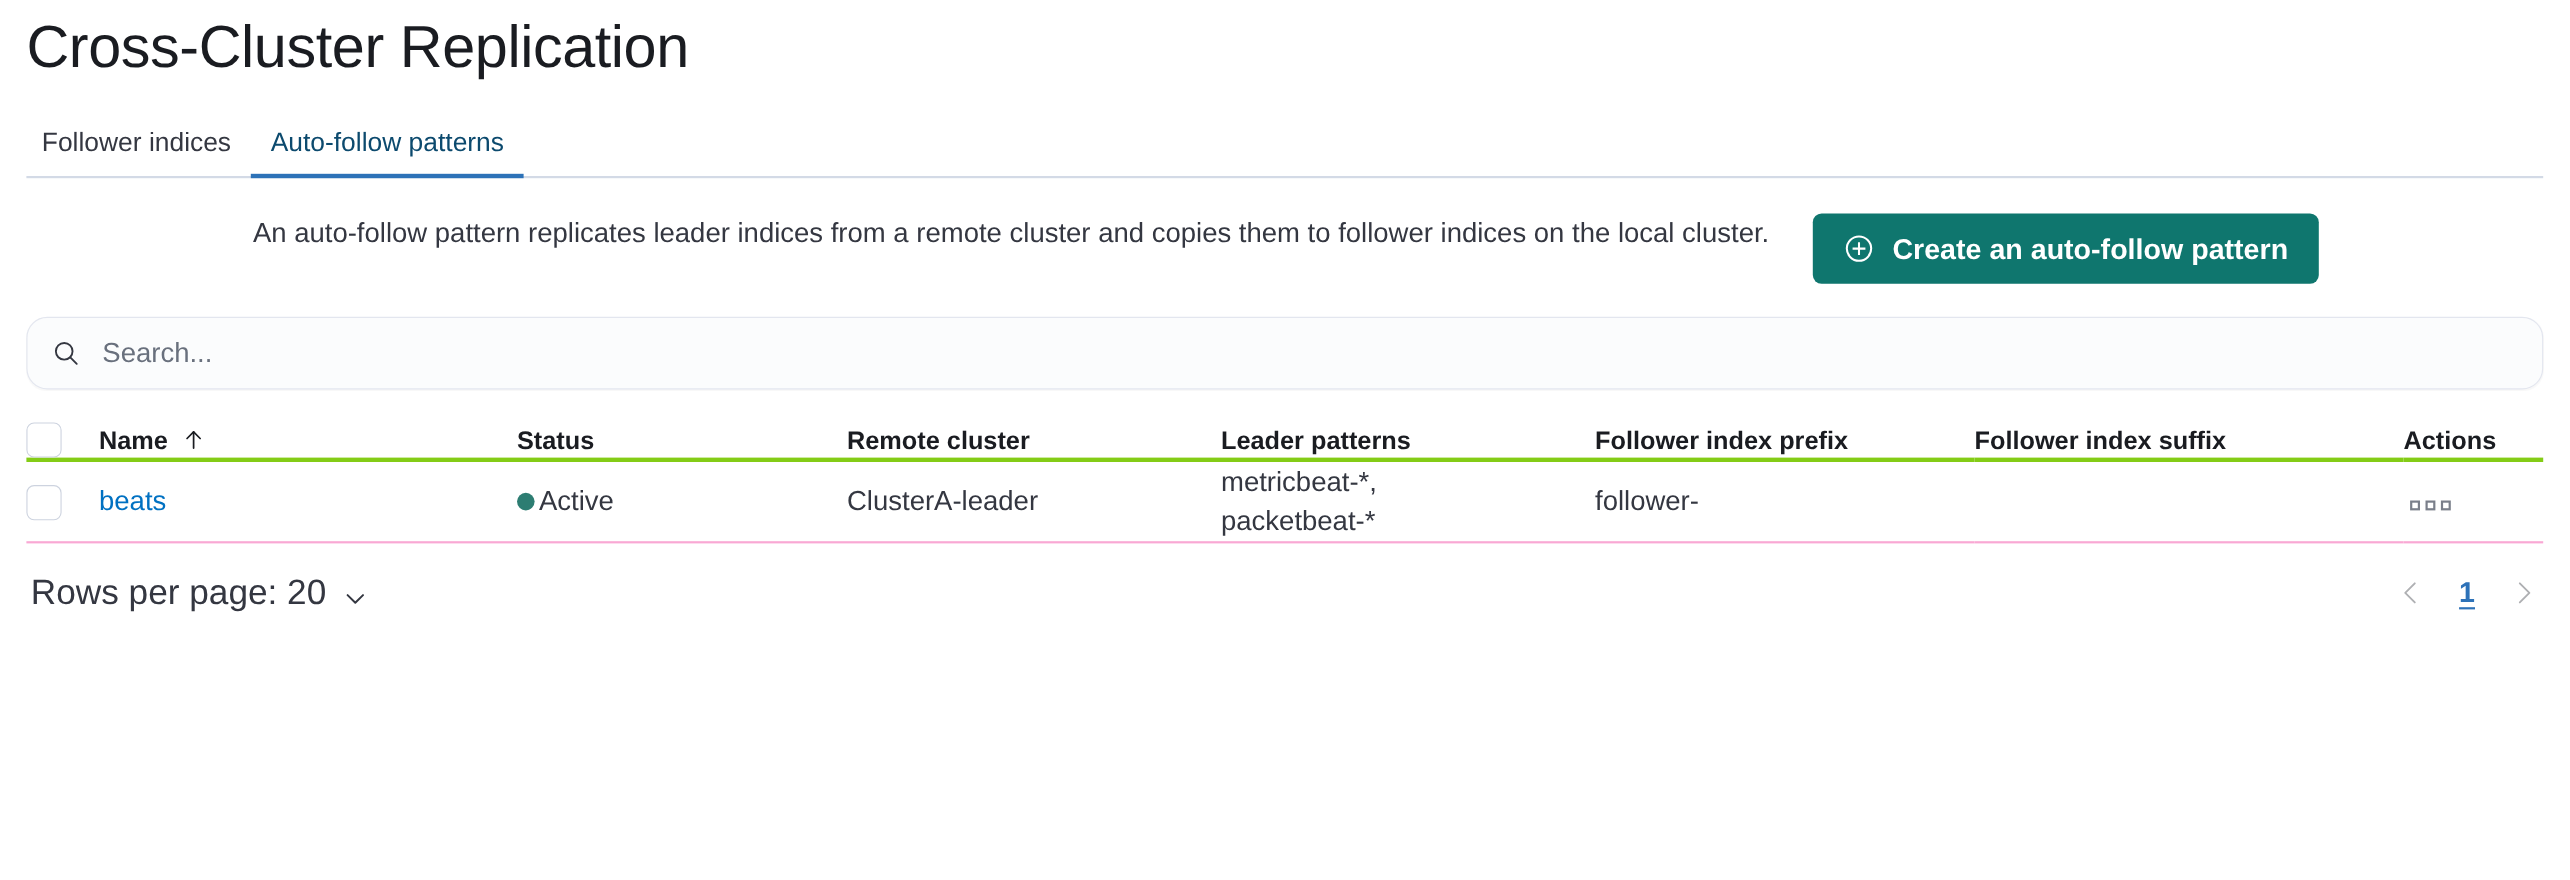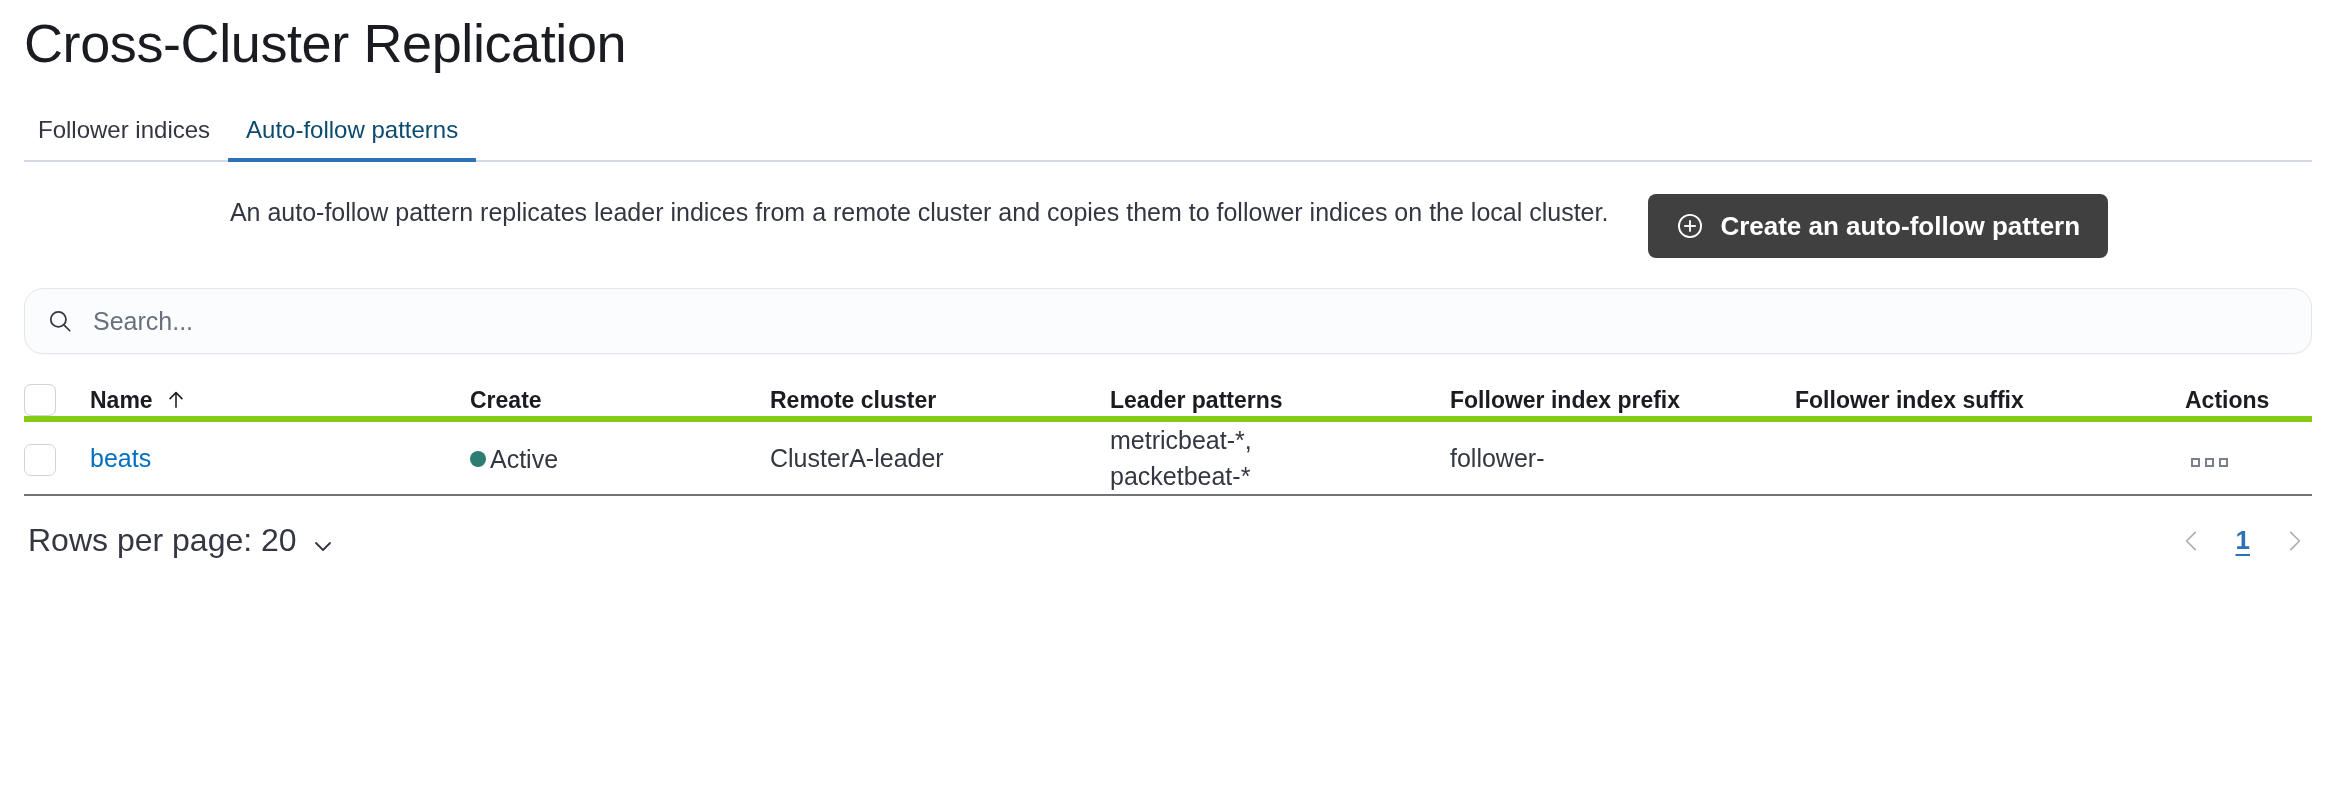--- a/index.html
+++ b/index.html
@@ -85,21 +85,21 @@
     line-height: 40px;
     color: #343741;
     max-width: 1730px;
     padding-left: 2px;
   }
   .cta-button {
     flex: none;
     display: inline-flex;
     align-items: center;
     gap: 16px;
-    background: #404040;
+    background: #0f766e;
     color: #ffffff;
     border: none;
     border-radius: 8px;
     padding: 17px 28px;
     font-size: 26px;
     font-family: inherit;
     font-weight: 600;
     line-height: 30px;
     cursor: pointer;
     white-space: nowrap;
@@ -148,30 +148,30 @@
     border-collapse: collapse;
     margin-top: 30px;
     table-layout: fixed;
   }
   table.ccr-table th,
   table.ccr-table td {
     text-align: left;
     vertical-align: middle;
     padding: 0;
   }
-  thead tr { border-bottom: 6px solid #84cc16; margin-left: 18px; }
+  thead tr { border-bottom: 4px solid #84cc16; margin-left: 18px; }
   thead th {
     font-size: 23px;
     font-weight: 700;
     color: #1a1c21;
     padding-bottom: 22px;
     padding-top: 6px;
     white-space: nowrap;
   }
-  tbody tr { border-bottom: 2px solid #737373; }
+  tbody tr { border-bottom: 2px solid #f9a8d4; }
   tbody td {
     font-size: 25px;
     color: #343741;
     padding-top: 26px;
     padding-bottom: 26px;
     line-height: 36px;
   }
 
   .col-check   { width: 66px; }
   .col-name    { width: 380px; }
@@ -319,21 +319,21 @@
           <span class="name-header">
             <span>Name</span>
             <span class="sort-arrow">
               <svg viewBox="0 0 24 24" width="22" height="22" fill="none" stroke="#1a1c21" stroke-width="1.7" stroke-linecap="round" stroke-linejoin="round">
                 <line x1="12" y1="20" x2="12" y2="4"></line>
                 <polyline points="5.5,10.5 12,4 18.5,10.5"></polyline>
               </svg>
             </span>
           </span>
         </th>
-        <th class="col-status">Create</th>
+        <th class="col-status">Status</th>
         <th class="col-remote">Remote cluster</th>
         <th class="col-leader">Leader patterns</th>
         <th class="col-prefix">Follower index prefix</th>
         <th class="col-suffix">Follower index suffix</th>
         <th class="col-actions">Actions</th>
       </tr>
     </thead>
     <tbody>
       <tr>
         <td class="col-check">

